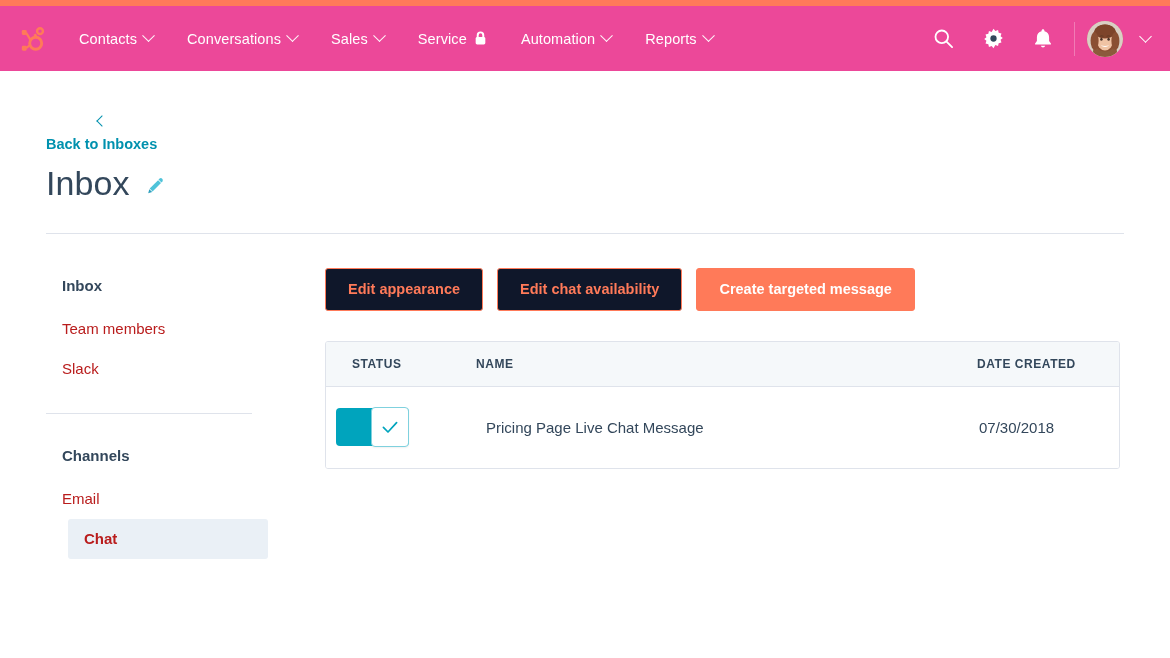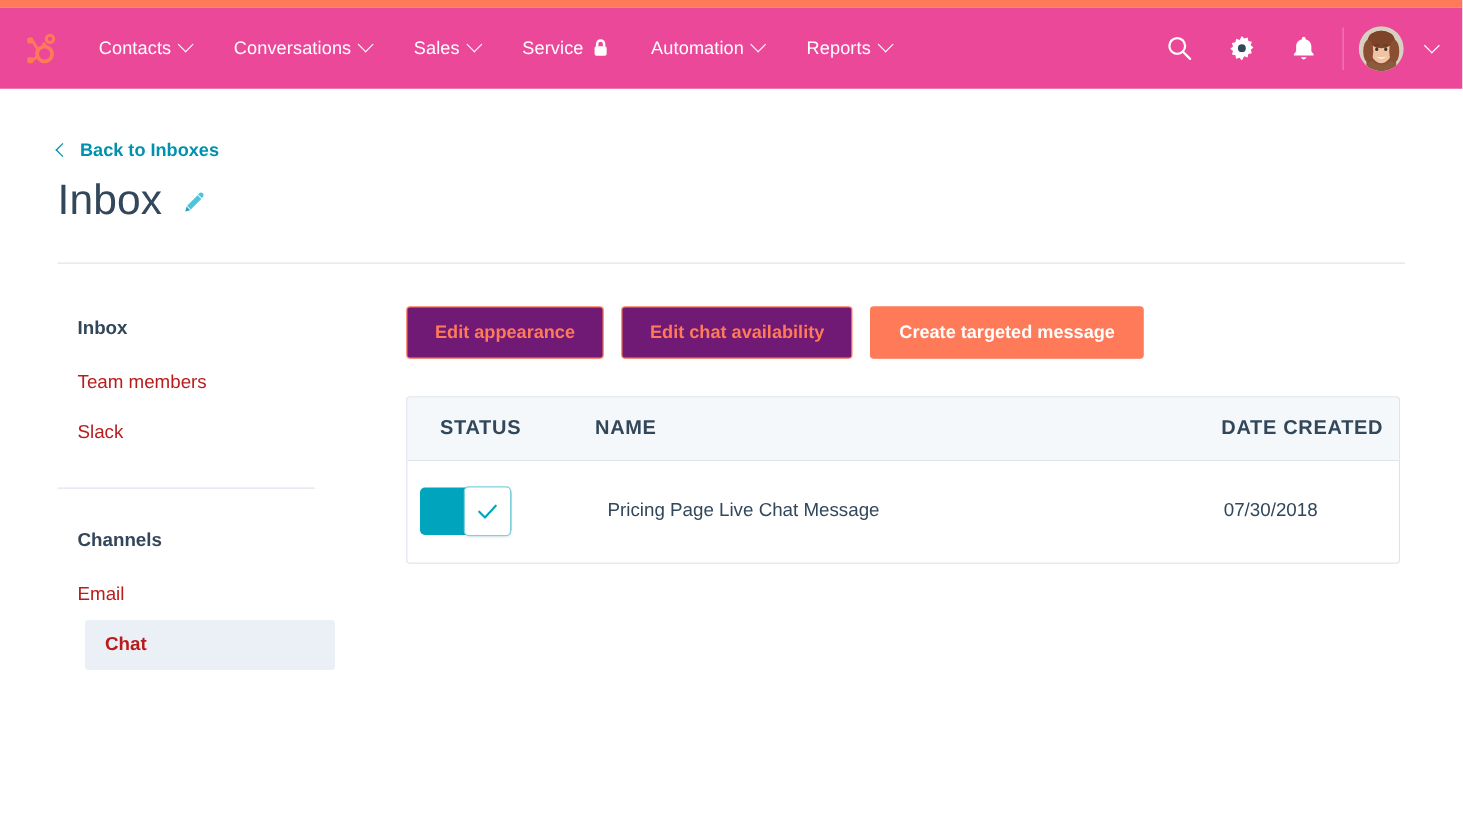--- a/index.html
+++ b/index.html
@@ -106,20 +106,21 @@
   }
   .back-link {
     display: inline-flex;
     align-items: center;
     gap: 10px;
     color: #0091ae;
     font-size: 14.5px;
     font-weight: 600;
     cursor: pointer;
     margin-bottom: 12px;
+    flex-direction: column;
   }
   .back-chev {
     width: 8px; height: 8px;
     border-left: 1.7px solid #0091ae;
     border-bottom: 1.7px solid #0091ae;
     transform: rotate(45deg);
     display: inline-block;
     margin-bottom: 1px;
   }
   .page-title-row {
@@ -196,21 +197,21 @@
   }
   .btn {
     font-size: 14.5px;
     font-weight: 700;
     border-radius: 3px;
     padding: 13px 22px;
     cursor: pointer;
     line-height: 1;
     white-space: nowrap;
     border: 1px solid #ff7a59;
-    background: #701a75;
+    background: #0f172a;
     color: #ff7a59;
   }
   .btn.primary {
     background: #ff7a59;
     color: #ffffff;
     border-color: #ff7a59;
   }
 
   
   .table {
@@ -221,21 +222,21 @@
     max-width: 795px;
   }
   .thead {
     display: flex;
     background: #f5f8fa;
     border-bottom: 1px solid #dfe3eb;
     padding: 14px 0;
     align-items: flex-start;
   }
   .th {
-    font-size: 16px;
+    font-size: 12px;
     font-weight: 700;
     color: #33475b;
     letter-spacing: .55px;
     line-height: 1.35;
     padding: 0 10px;
   }
   .col-status { flex: 0 0 150px; padding-left: 26px; }
   .col-name   { flex: 1 1 auto; padding-left: 0px; }
   .col-date   { flex: 0 0 150px; padding-left: 8px; }
 

